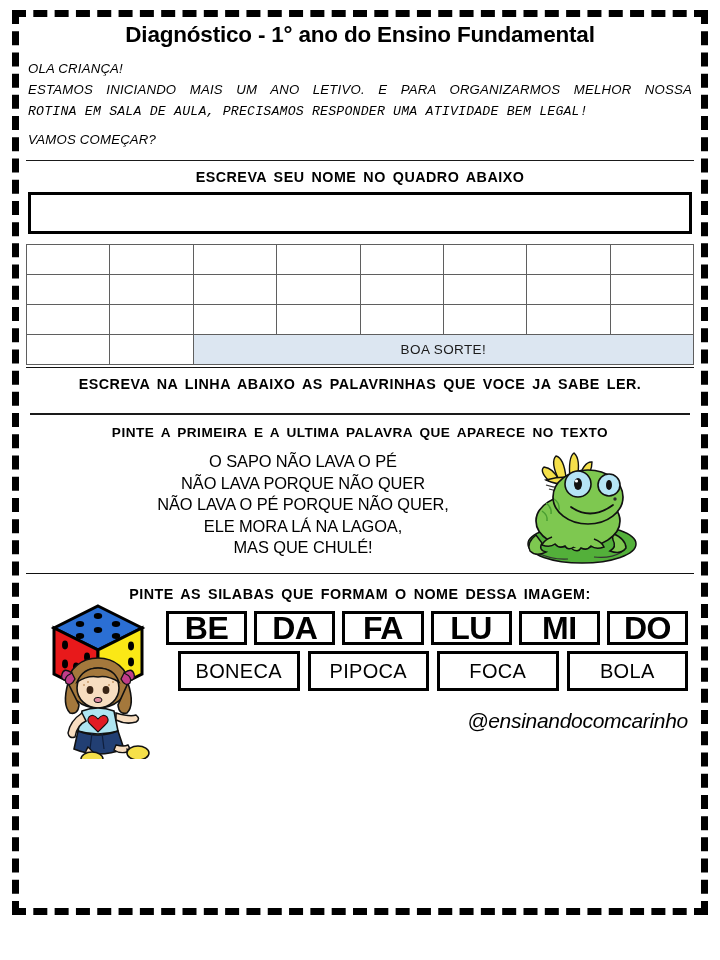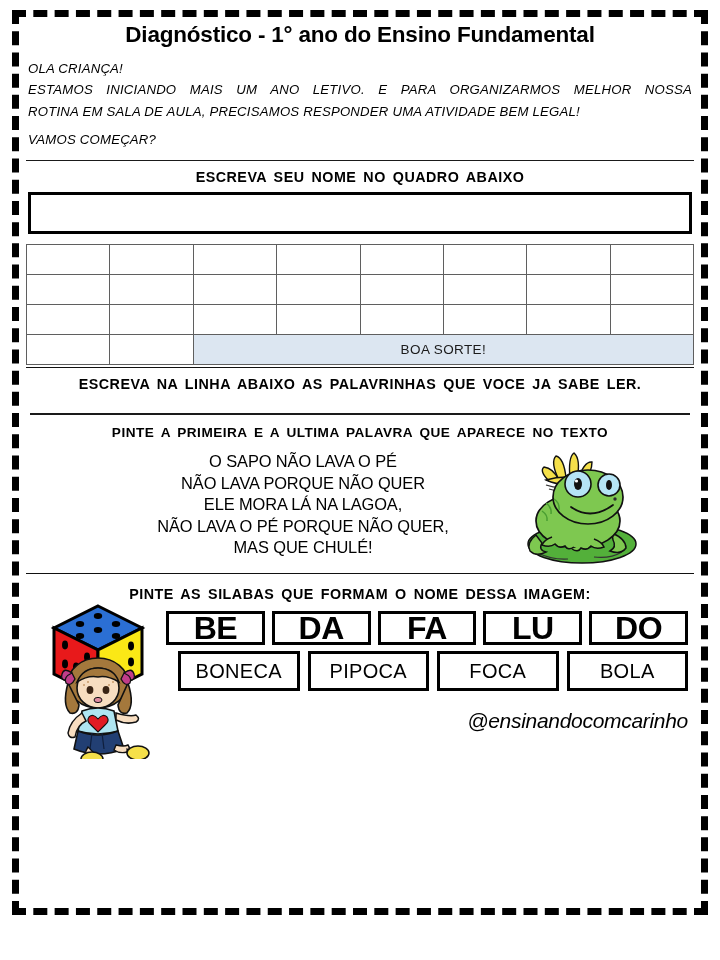--- a/index.html
+++ b/index.html
@@ -38,21 +38,21 @@
     padding: 12px 0 10px 0;
   }
   .intro {
     font-style: italic;
     font-size: 13.2px;
     letter-spacing: 0.2px;
     line-height: 1.62;
     padding: 0 2px;
   }
   .intro .just { text-align: justify; text-align-last: justify; }
-  .intro .j2 { text-align: justify; text-align-last: left; }
+  .intro .j2 { text-align: justify; text-align-last: left; font-family: Liberation Mono, monospace; }
   .p-gap { height: 7px; }
 
   .hr-dark { height: 1.6px; background: #1a1a1a; margin: 9px 0 0 0; width: 100%; }
   .hr-thin { height: 1.4px; background: #111; width: 100%; }
 
   
   .instr {
     text-align: center;
     font-weight: bold;
     font-size: 14.3px;
@@ -245,22 +245,22 @@
     <div class="hr-thin"></div>
 
     <div class="instr">ESCREVA  NA LINHA ABAIXO  AS PALAVRINHAS  QUE VOCE  JA SABE  LER.</div>
     <div class="writeline"></div>
 
     <div class="instr sm">PINTE A PRIMEIRA  E A ULTIMA  PALAVRA  QUE APARECE  NO TEXTO</div>
     <div class="poemwrap">
       <div class="poem">
           <div>O SAPO NÃO LAVA O PÉ</div>
           <div>NÃO LAVA PORQUE NÃO QUER</div>
+          <div>NÃO LAVA O PÉ PORQUE NÃO QUER,</div>
           <div>ELE MORA LÁ NA LAGOA,</div>
-          <div>NÃO LAVA O PÉ PORQUE NÃO QUER,</div>
           <div>MAS QUE CHULÉ!</div>
         </div>
 
       <svg class="frog" viewBox="0 0 132 120">
 
         <path d="M30 36 q14 5 28 0" stroke="#333" stroke-width="1.2" fill="none"></path>
         <path d="M33 40 q12 4 22 0" stroke="#333" stroke-width="1.2" fill="none"></path>
 
         <path d="M43 31 q-9 -18 -3 -24 q8 2 10 22 z" fill="#f5e04a" stroke="#111" stroke-width="1.4"></path>
         <path d="M54 30 q-2 -22 4 -26 q7 6 3 26 z" fill="#f5e04a" stroke="#111" stroke-width="1.4"></path>
@@ -327,20 +327,21 @@
         <ellipse cx="64" cy="72" rx="3" ry="4.4" fill="#000"></ellipse>
         <ellipse cx="85" cy="62" rx="3" ry="4.4" fill="#000"></ellipse>
         <ellipse cx="85" cy="46" rx="3" ry="4.4" fill="#000"></ellipse>
       </svg>
 
       <div class="syl-row">
           <div class="syl">BE</div>
           <div class="syl">DA</div>
           <div class="syl">FA</div>
           <div class="syl">LU</div>
+          <div class="syl">MI</div>
           <div class="syl">DO</div>
         </div>
     </div>
 
     <div class="word-section">
 
       <svg class="doll" viewBox="0 0 104 104">
 
         <ellipse cx="50" cy="28" rx="30" ry="25" fill="#a4783c" stroke="#111" stroke-width="1.6"></ellipse>
         <path d="M20 28 q-6 22 2 30 q8 2 9 -8 z" fill="#a4783c" stroke="#111" stroke-width="1.6"></path>

